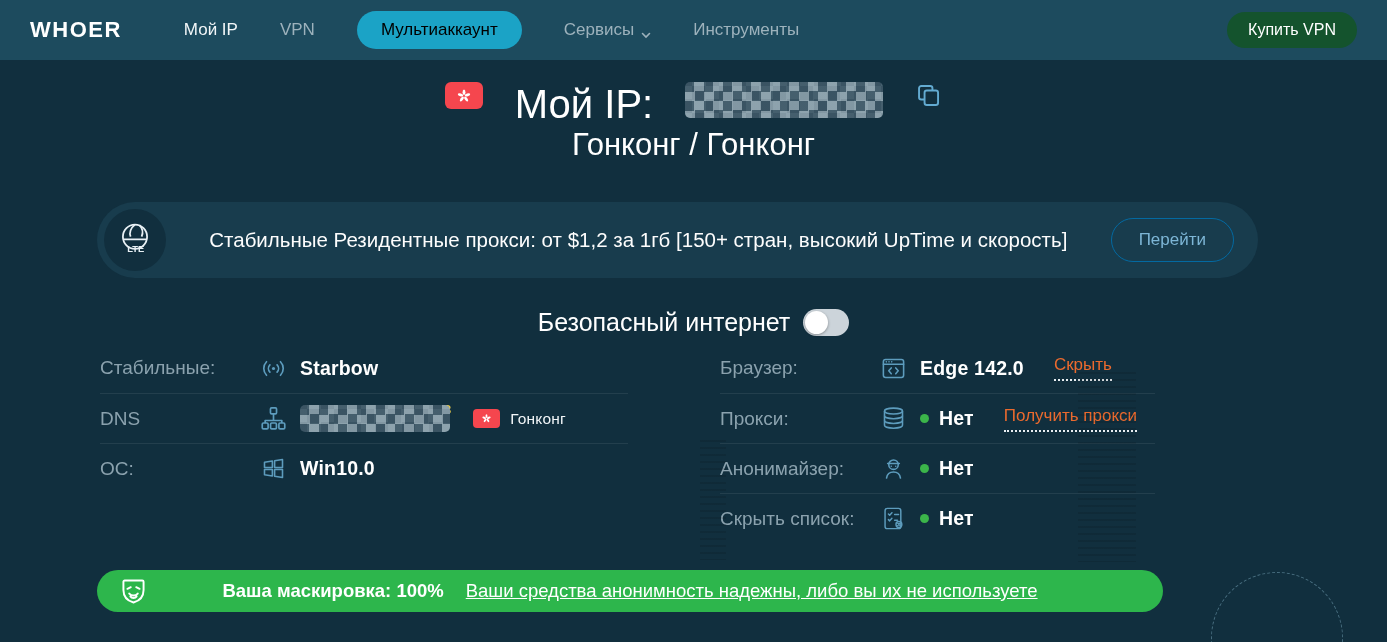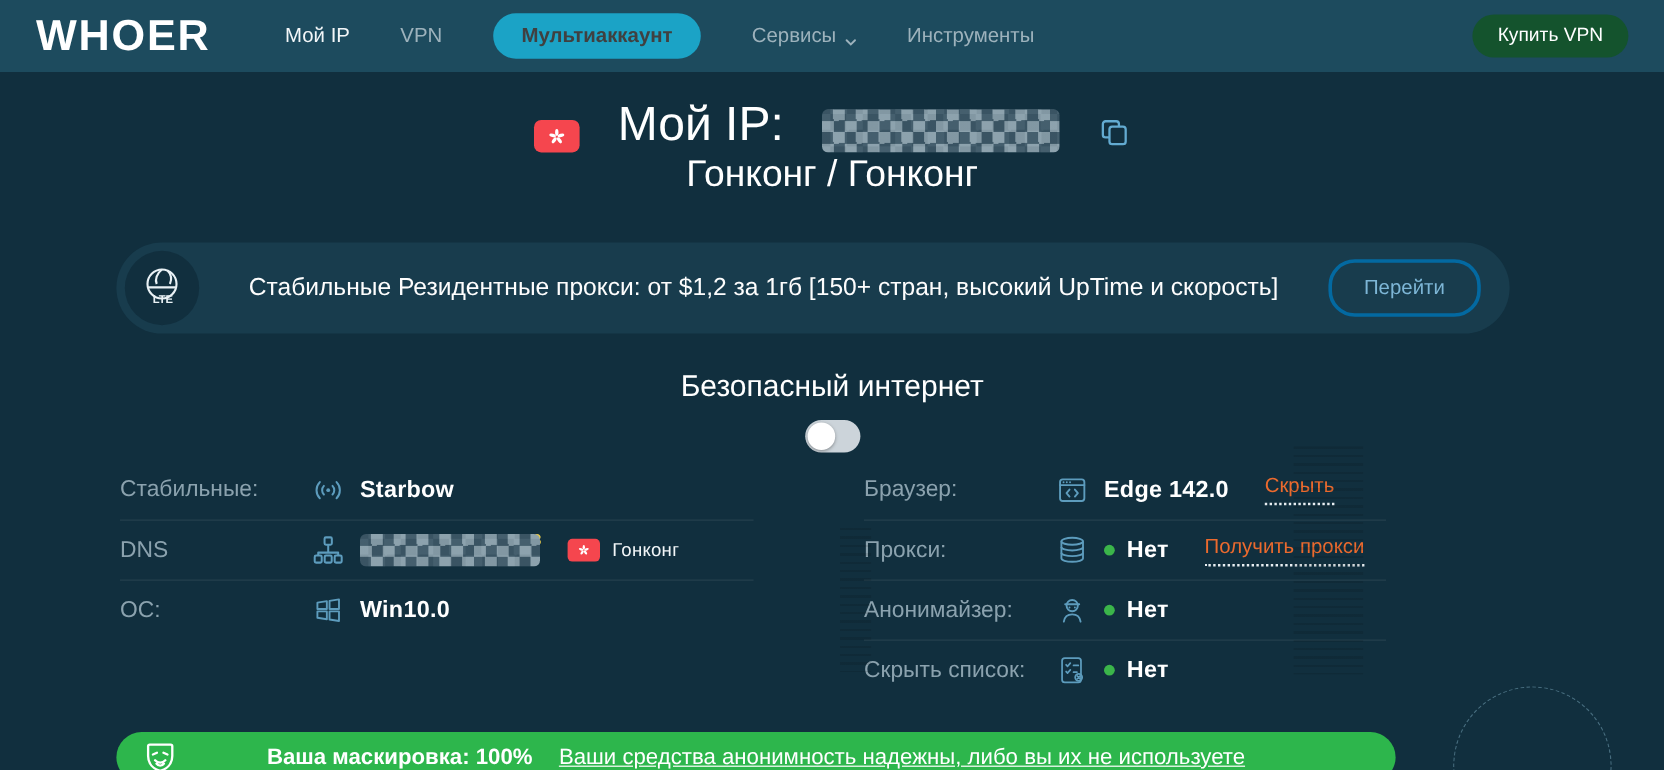--- a/index.html
+++ b/index.html
@@ -14,45 +14,45 @@
 
   
   .navbar {
     height: 60px;
     background: #1d4b5e;
     display: flex;
     align-items: center;
     padding: 0 30px;
   }
   .logo {
-    font-size: 36px; font-weight: bold; letter-spacing: 1.5px;
+    font-size: 22px; font-weight: bold; letter-spacing: 1.5px;
     color: #fff; margin-right: 62px; cursor: pointer;
   }
   .nav-item {
     font-size: 17px; color: #9db2bc; margin-right: 42px;
     cursor: pointer; display: flex; align-items: center; gap: 7px;
   }
   .nav-item.current { color: #f2f6f8; }
   .nav-item.pill {
-    background: #1ba3c6; color: #404040;
-    padding: 9px 24px; border-radius: 20px; font-weight: bold;
+    background: #1ba3c6; color: #000000;
+    padding: 9px 24px; border-radius: 20px;
   }
   .chev { width: 10px; height: 10px; display: inline-block; }
   .buy-btn {
     margin-left: auto;
     background: #14532d; color: #fff;
     border: none; border-radius: 18px;
     font-family: inherit; font-size: 16px;
     padding: 9px 21px; cursor: pointer;
   }
 
   
   .hero { text-align: center; margin-top: 22px; }
   .title-row {
-    display: flex; justify-content: center; align-items: flex-end;
+    display: flex; justify-content: center; align-items: flex-start;
     gap: 32px; font-size: 40px; color: #fff;
   }
   .flag-lg {
     width: 38px; height: 27px; background: #f5464e; border-radius: 6px;
     display: inline-flex; align-items: center; justify-content: center;
     flex: none;
   }
   .mosaic {
     background:
       repeating-conic-gradient(rgba(158,178,188,.75) 0% 25%, rgba(62,88,103,.75) 0% 50%) 0 0/ 19px 19px,
@@ -77,29 +77,29 @@
   .lte-circle {
     width: 62px; height: 62px; border-radius: 50%;
     background: #112f3e; margin-left: 7px; flex: none;
     display: flex; align-items: center; justify-content: center;
     color: #e9f1f5;
   }
   .promo-text { flex: 1; text-align: center; font-size: 20.5px; color: #fdfdfd; }
   .promo-btn {
     margin-right: 24px; flex: none;
     background: transparent;
-    border: 3px solid #0369a1; color: #7db6d6;
+    border: 1px solid #0369a1; color: #7db6d6;
     border-radius: 22px; padding: 11px 27px;
     font-family: inherit; font-size: 17px; cursor: pointer;
   }
 
   
   .secure-row {
     display: flex; justify-content: center; align-items: center;
-    gap: 13px; margin-top: 30px; flex-direction: column;
+    gap: 13px; margin-top: 30px;
   }
   .secure-label { font-size: 25px; color: #fff; }
   .toggle {
     width: 46px; height: 27px; border-radius: 14px;
     background: #ccd4da; position: relative; cursor: pointer; flex: none;
   }
   .toggle .knob {
     position: absolute; left: 2px; top: 2px;
     width: 23px; height: 23px; border-radius: 50%;
     background: #fff; box-shadow: 0 1px 3px rgba(0,0,0,.35);

